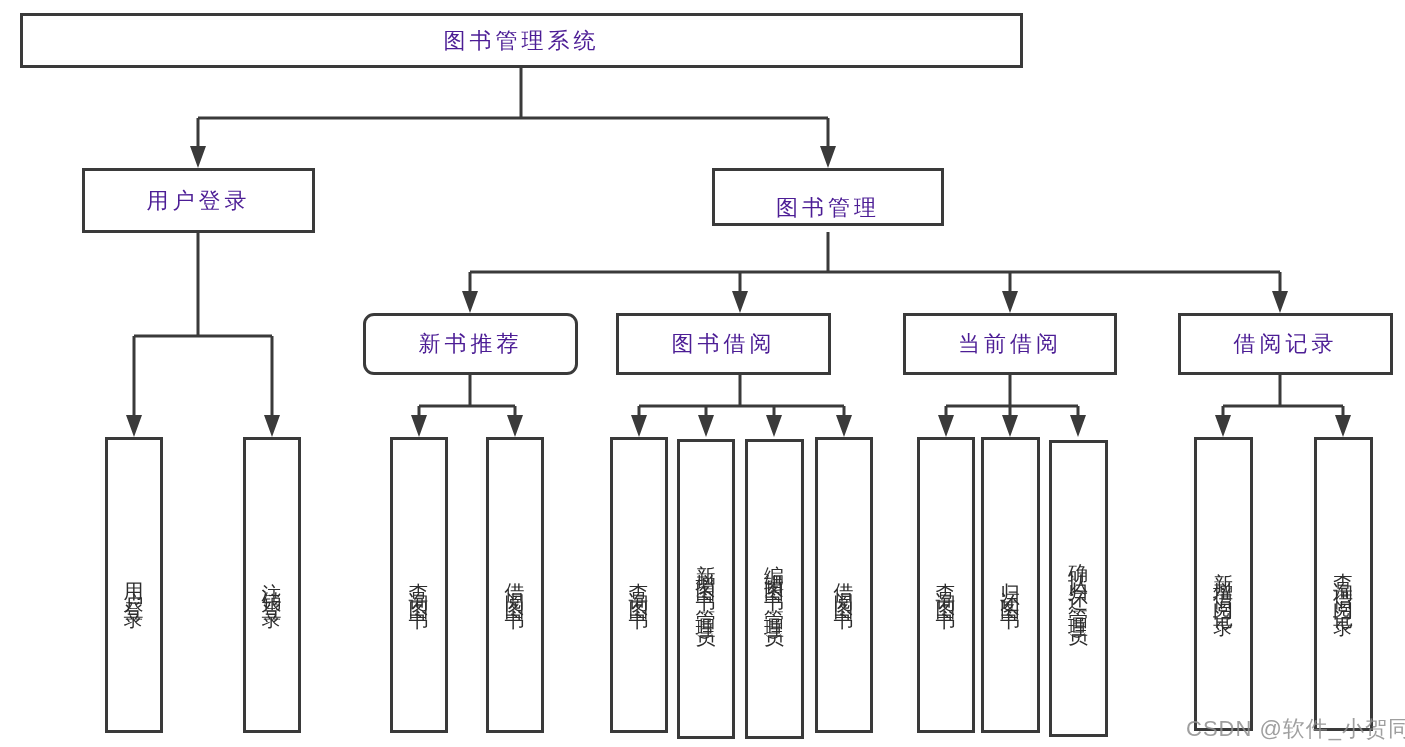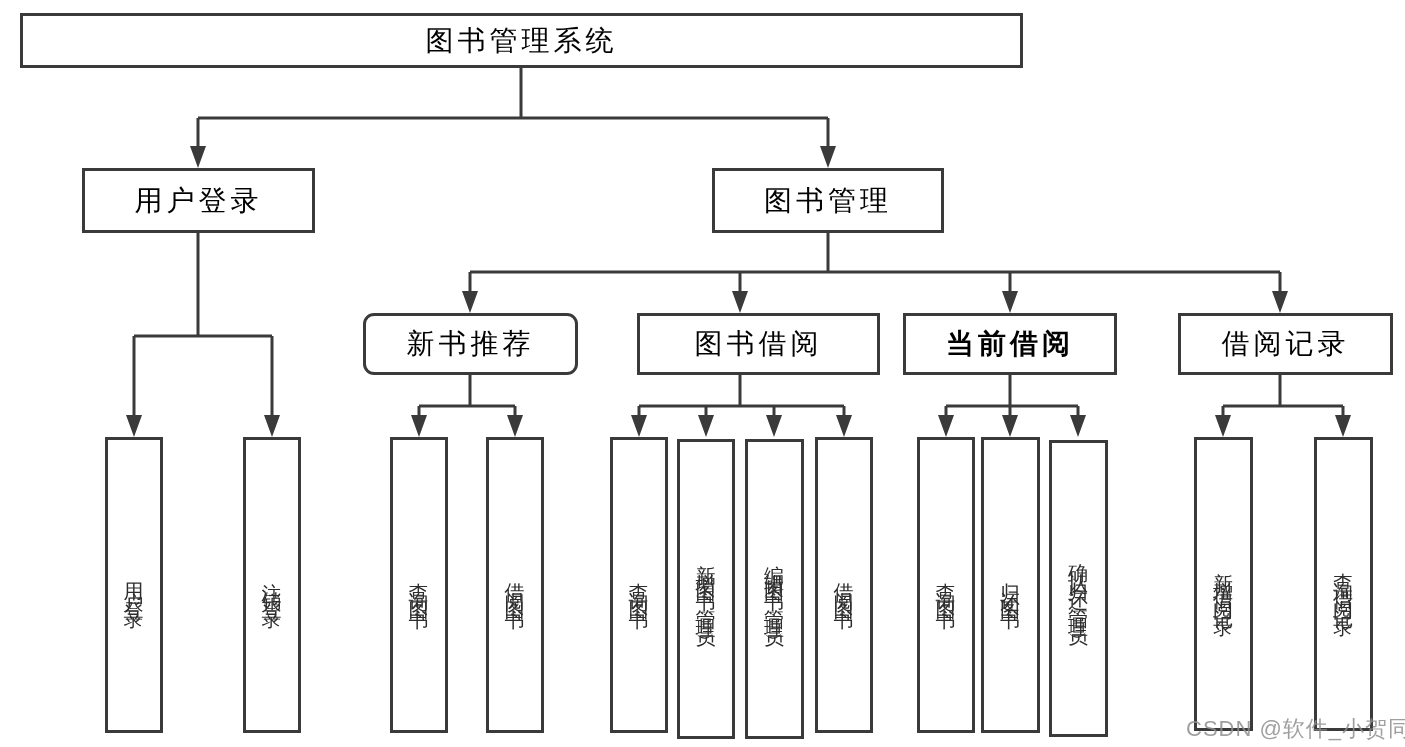--- a/index.html
+++ b/index.html
@@ -24,24 +24,24 @@
     position: absolute;
     box-sizing: border-box;
     border: 3px solid #3a3a3a;
     background: #ffffff;
     display: flex;
     align-items: center;
     justify-content: center;
     color: #2d2d2d;
   }
   .hlabel {
-    font-size: 28px;
+    font-size: 22px;
     letter-spacing: 4px;
     white-space: nowrap;
-    color: #000000;
+    color: #4c1d95;
   }
   .leaf .vlabel {
     writing-mode: vertical-lr;
     text-orientation: mixed;
     font-size: 20px;
     letter-spacing: 9px;
     line-height: 1;
     color: #2d2d2d;
   }
   .watermark {
@@ -117,31 +117,31 @@
       M1335 415 L1351 415 L1343 437 Z"></path>
   </svg>
 
   <div class="box" style="left:20px; top:13px; width:1003px; height:55px;">
     <span class="hlabel">图书管理系统</span>
   </div>
 
   <div class="box" style="left:82px; top:168px; width:233px; height:65px;">
     <span class="hlabel">用户登录</span>
   </div>
-  <div class="box" style="left:712px; top:168px; width:232px; height:65px;">
+  <div class="box" style="left:712px; top:168px; width:232px; height:58px;align-items:flex-end;">
     <span class="hlabel">图书管理</span>
   </div>
 
   <div class="box" style="left:363px; top:313px; width:215px; height:62px;border-radius:11px;">
     <span class="hlabel">新书推荐</span>
   </div>
-  <div class="box" style="left:637px; top:313px; width:243px; height:62px;">
+  <div class="box" style="left:616px; top:313px; width:215px; height:62px;">
     <span class="hlabel">图书借阅</span>
   </div>
-  <div class="box" style="left:903px; top:313px; width:214px; height:62px;font-weight:bold;">
+  <div class="box" style="left:903px; top:313px; width:214px; height:62px;">
     <span class="hlabel">当前借阅</span>
   </div>
   <div class="box" style="left:1172px; top:313px; width:215px; height:62px;margin-left:6px;">
     <span class="hlabel">借阅记录</span>
   </div>
 
   <div class="box leaf" style="left:105px; top:437px; width:58px; height:296px;">
     <span class="vlabel">用户登录</span>
   </div>
   <div class="box leaf" style="left:243px; top:437px; width:58px; height:296px;">

